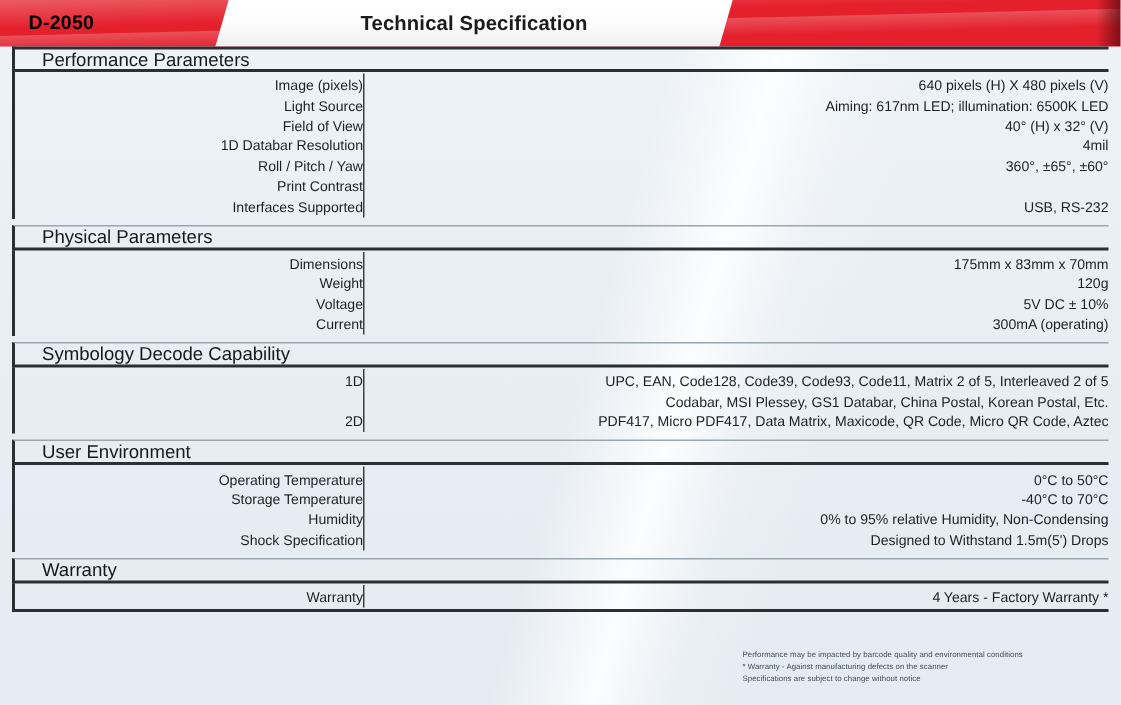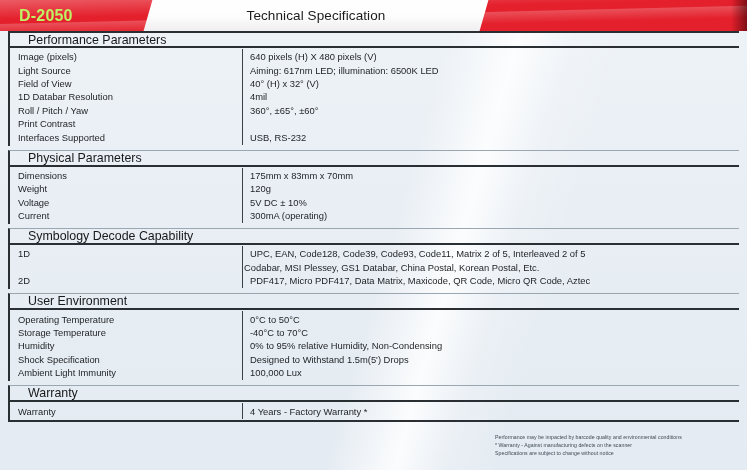--- a/index.html
+++ b/index.html
@@ -63,22 +63,22 @@
     right: 0;
     top: 0;
     width: 16px;
     height: 31px;
     background: linear-gradient(90deg, rgba(0,0,0,0) 0%, rgba(40,0,4,0.55) 100%);
   }
   .model {
     position: absolute;
     left: 19px;
     top: 7px;
-    color: #bef264;
-    font-size: 16px;
+    color: #000000;
+    font-size: 13px;
     font-weight: bold;
     letter-spacing: 0.2px;
     z-index: 4;
   }
   .title-plate {
     position: absolute;
     left: 148px;
     top: 0;
     width: 336px;
     height: 31px;
@@ -91,21 +91,21 @@
     left: 148px;
     top: 0;
     width: 336px;
     height: 31px;
     display: flex;
     align-items: center;
     justify-content: center;
     z-index: 3;
     color: #1b1b1b;
     font-size: 13.5px;
-    font-weight: normal;
+    font-weight: bold;
     letter-spacing: 0.1px;
   }
 
   
   .sheet {
     position: absolute;
     left: 8px;
     top: 31px;
     width: 731px;
   }
@@ -126,20 +126,21 @@
   .sect-head.first {
     border-top: 2px solid #2a2f34;
   }
 
   .rows {
     position: relative;
     border-left: 2px solid #2a2f34;
     box-sizing: border-box;
     padding-top: 2px;
     padding-bottom: 2px;
+    text-align: right;
   }
   .rows::after {
     content: "";
     position: absolute;
     left: 232px;
     top: 1px;
     bottom: 1px;
     width: 1px;
     background: #3a4046;
   }
@@ -298,24 +299,20 @@
         <span class="value">-40°C to 70°C</span>
       </div>
       <div class="row">
         <span class="label">Humidity</span>
         <span class="value">0% to 95% relative Humidity, Non-Condensing</span>
       </div>
       <div class="row">
         <span class="label">Shock Specification</span>
         <span class="value">Designed to Withstand 1.5m(5') Drops</span>
       </div>
-      <div class="row">
-        <span class="label">Ambient Light Immunity</span>
-        <span class="value">100,000 Lux</span>
-      </div>
     </div>
 
     <div class="sect-gap"></div>
 
     <div class="sect-head">
       <span>Warranty</span>
     </div>
     <div class="rows">
       <div class="row">
         <span class="label">Warranty</span>

